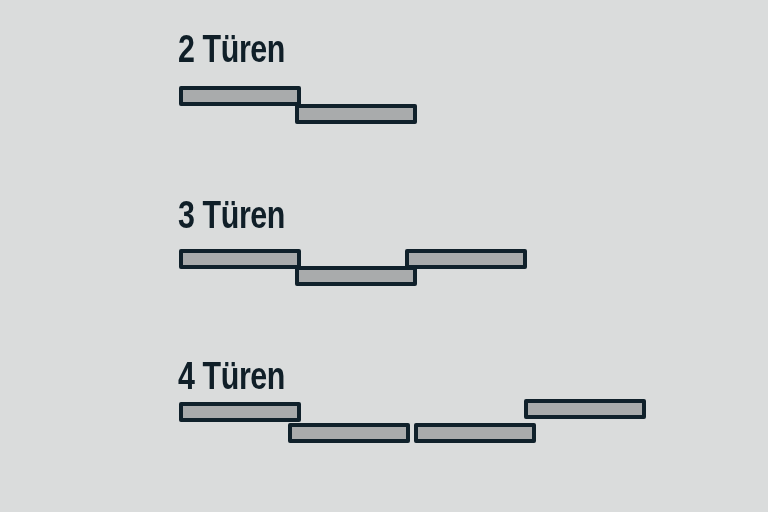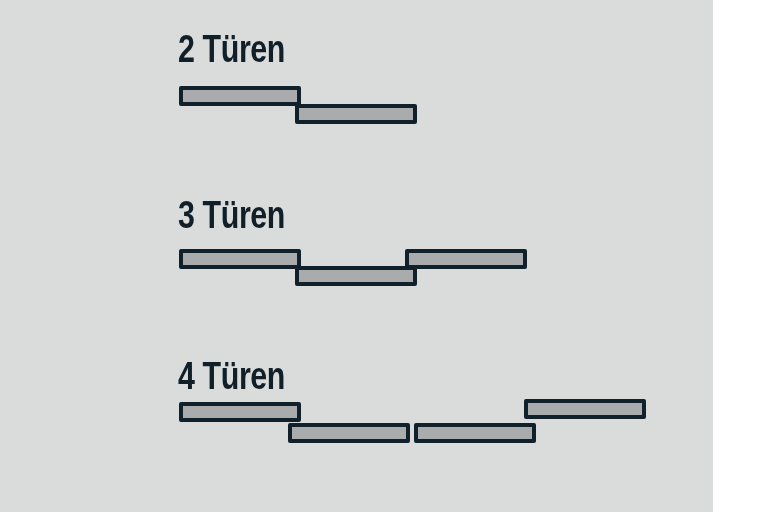--- a/index.html
+++ b/index.html
@@ -8,21 +8,21 @@
     padding: 0;
   }
   body {
     width: 768px;
     height: 512px;
     overflow: hidden;
     font-family: "Liberation Sans", sans-serif;
   }
   #canvas {
     position: relative;
-    width: 713px;
+    width: 768px;
     height: 512px;
     background: #dadcdc;
   }
   .door-group {
     position: absolute;
     left: 0;
     top: 0;
     width: 768px;
   }
   .group-label {

